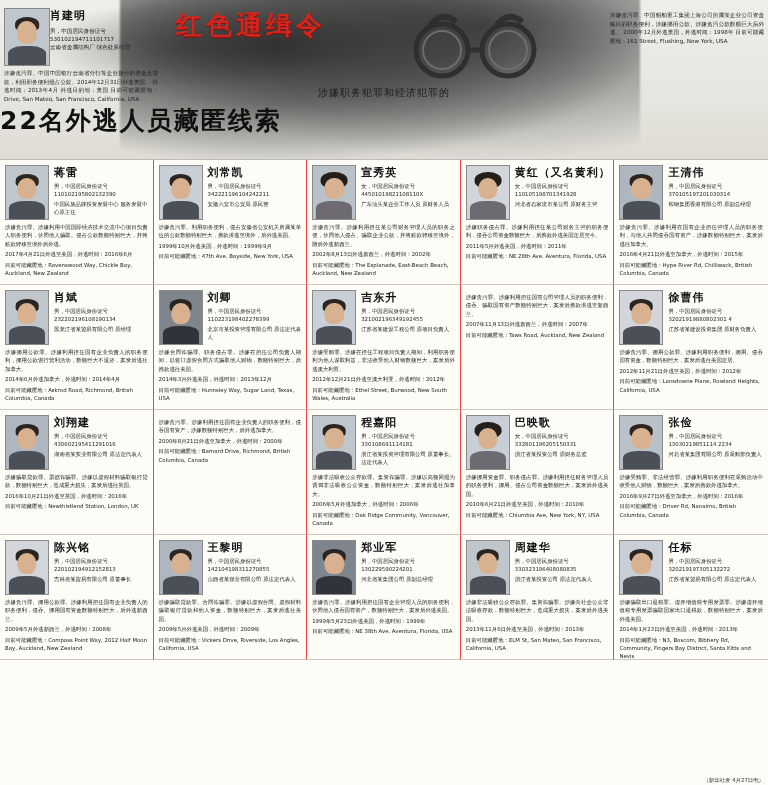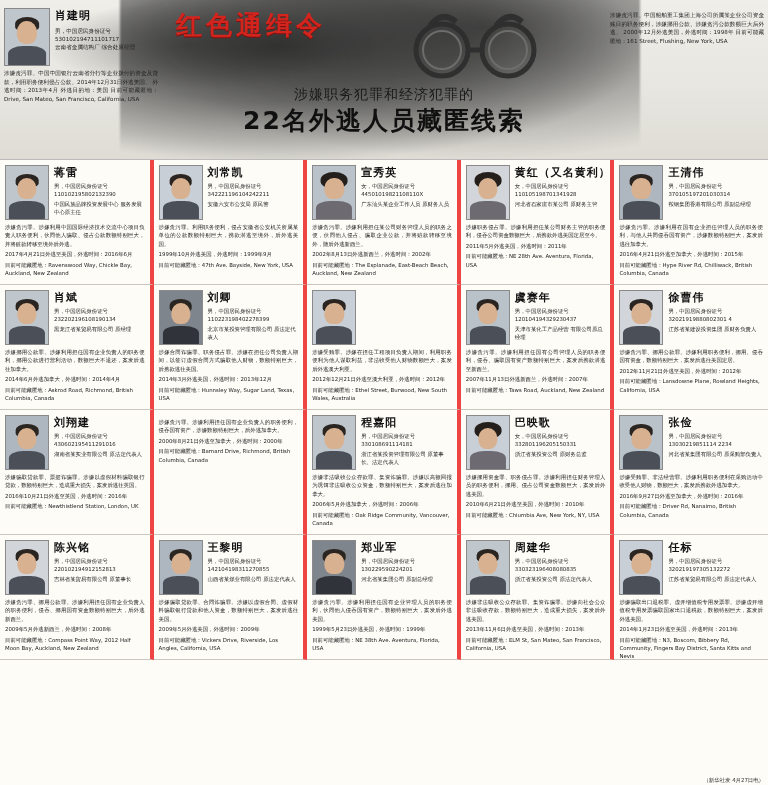--- a/index.html
+++ b/index.html
@@ -35,50 +35,50 @@
     position:absolute; top:8px; left:176px;
     font-family:Liberation Serif, serif;
     font-size:26px; font-weight:bold; letter-spacing:4px;
     color:#d3241d;
     text-shadow:0 1px 0 #7d0f0c;
     z-index:4;
   }
   .cuffs { position:absolute; top:4px; left:400px; z-index:3; opacity:.95; }
   .head-sub {
     position:absolute; top:86px; left:0; width:768px; text-align:center;
-    font-size:14px; color:#1a1a1a; letter-spacing:1px; z-index:4;
+    font-size:10px; color:#1a1a1a; letter-spacing:1px; z-index:4;
     font-family:"DejaVu Sans","Liberation Sans",sans-serif;
   }
   .head-main {
-    position:absolute; top:104px; left:0; width:768px; text-align:center;
+    position:absolute; top:104px; left:0; width:768px; text-align:left;
     font-size:25px; font-weight:bold; letter-spacing:2px; color:#101010; z-index:4;
     font-family:"DejaVu Sans","Liberation Sans",sans-serif;
   }
 
   
   .hcard { position:absolute; top:8px; width:154px; z-index:5; }
   .hcard.left { left:4px; }
   .hcard.right { left:610px; }
-  .hcard .top { display:flex; gap:5px; }
+  .hcard .top { display:flex; }
   .hcard .photo { width:46px; height:58px; flex:none; border:1px solid #888; }
   .hcard .meta { flex:1; font-size:5.6px; line-height:1.5; color:#222; }
   .hcard .nm { font-size:11px; font-weight:bold; color:#111; margin:0 0 2px 0; letter-spacing:1px;}
   .hcard .body { font-size:5.6px; line-height:1.52; color:#222; margin-top:3px; text-align:justify; }
 
   
   .grid {
     position:absolute; top:160px; left:0;
     width:768px; height:625px;
     display:grid;
     grid-template-columns:repeat(5,1fr);
     grid-auto-rows:125px;
     background:#fdfcf7;
   }
   .cell {
-    border-right:4px solid #ef4444;
+    border-right:1px solid #ef4444;
     border-bottom:1px solid #c9c7c0;
     padding:5px 5px 4px 5px;
     overflow:hidden;
     position:relative;
   }
   .cell:nth-child(5n) { border-right:none; }
   .cell .top { display:flex; gap:5px; }
   .cell .photo { width:44px; height:55px; flex:none; border:1px solid #8a8a8a; }
   .cell .meta { flex:1; min-width:0; }
   .cell .nm {
@@ -312,41 +312,33 @@
         <div class="addr">目前可能藏匿地：Hunnsley Way, Sugar Land, Texas, USA</div>
       </div>
       <div class="cell">
         <div class="top">
           <div class="photo ph b2">
             <div class="bg"></div>
             <div class="hair"></div>
             <div class="face"></div>
             <div class="body"></div>
           </div>
+          <div class="meta">
+            <div class="nm">吉东升</div>
+            <div class="idline">男，中国居民身份证号</div>
+            <div class="idline">321002196349192455</div>
+            <div class="org">江苏省某建设工程公司
+原项目负责人</div>
+          </div>
         </div>
         <div class="body">涉嫌受贿罪。涉嫌在担任工程项目负责人期间，利用职务便利为他人谋取利益，非法收受他人财物数额巨大，案发后外逃澳大利亚。</div>
         <div class="addr">2012年12月21日外逃至澳大利亚，外逃时间：2012年</div>
         <div class="addr">目前可能藏匿地：Ethel Street, Burwood, New South Wales, Australia</div>
       </div>
       <div class="cell">
-        <div class="top">
-          <div class="photo ph b3">
-            <div class="bg"></div>
-            <div class="hair"></div>
-            <div class="face"></div>
-            <div class="body"></div>
-          </div>
-          <div class="meta">
-            <div class="nm">虞赛年</div>
-            <div class="idline">男，中国居民身份证号</div>
-            <div class="idline">120104194329230437</div>
-            <div class="org">天津市某化工产品经营
-有限公司原总经理</div>
-          </div>
-        </div>
         <div class="body">涉嫌贪污罪。涉嫌利用担任国有公司管理人员的职务便利，侵吞、骗取国有资产数额特别巨大，案发后携款潜逃至新西兰。</div>
         <div class="addr">2007年11月13日外逃新西兰，外逃时间：2007年</div>
         <div class="addr">目前可能藏匿地：Taws Road, Auckland, New Zealand</div>
       </div>
       <div class="cell">
         <div class="top">
           <div class="photo ph b4">
             <div class="bg"></div>
             <div class="hair"></div>
             <div class="face"></div>

